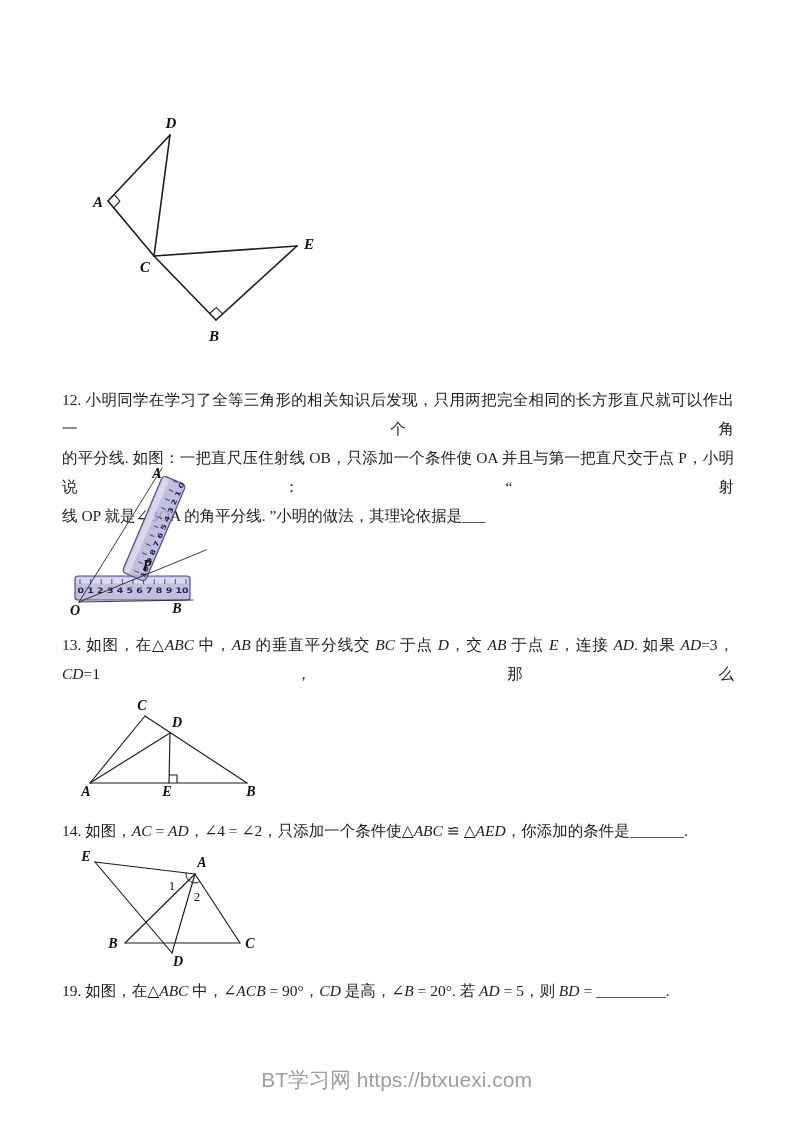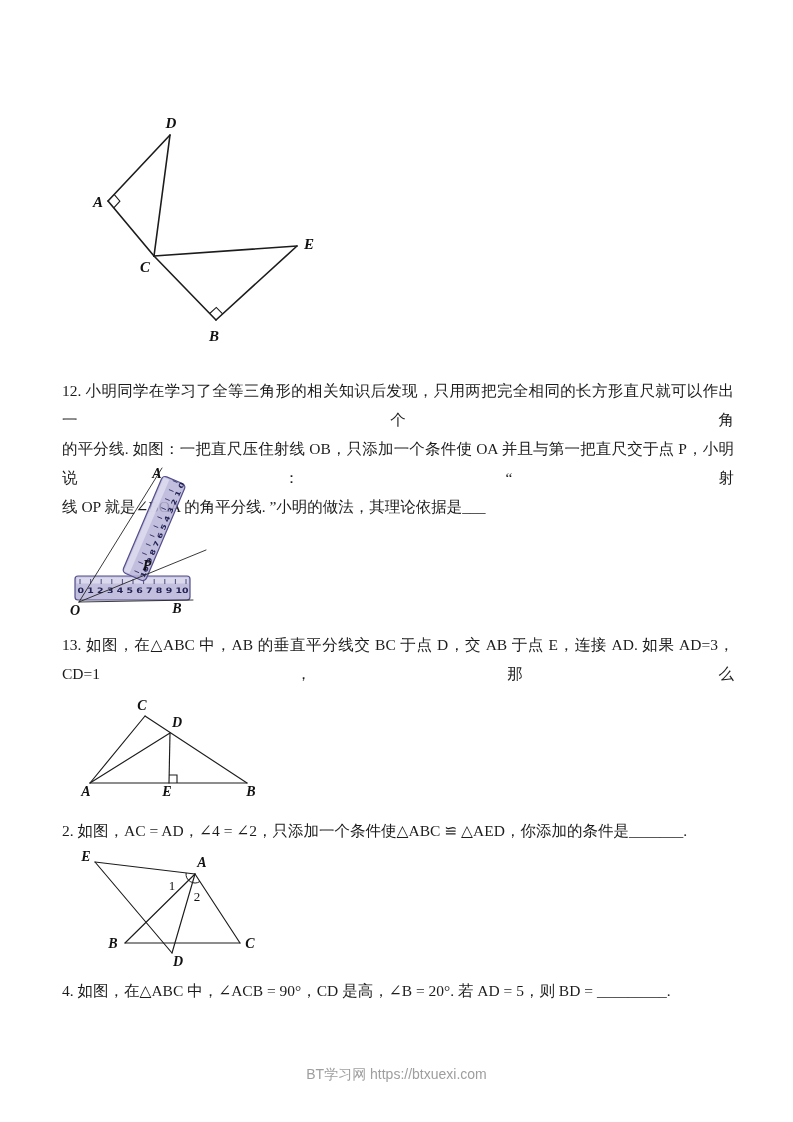--- a/index.html
+++ b/index.html
@@ -12,37 +12,37 @@
   }
   html,body{margin:0;padding:0;background:#e8e8e8;}
   .page{
     position:relative;width:793px;height:1122px;margin:0 auto;
     background:#ffffff;overflow:hidden;
     font-family:"Liberation Serif","DejaVu Serif",serif;color:var(--text);
   }
   .para{position:absolute;font-size:15.5px;}
   .pline{line-height:29px;min-height:29px;}
   .jl{text-align:justify;text-align-last:justify;}
-  .seg-i{}
+  .seg-i{font-style:italic;}
   .figure{position:absolute;}
   .fl{stroke:var(--line);stroke-width:1.6;stroke-linecap:round;}
   .fl2{stroke:var(--line);stroke-width:1.15;stroke-linecap:round;}
   .ra{fill:none;stroke:var(--line);stroke-width:1.1;}
   .plabel{font-family:"Liberation Serif","DejaVu Serif",serif;font-style:italic;font-weight:600;font-size:14px;fill:#111;}
   .plabel-lg{font-size:15px;}
   .anglenum{font-family:"Liberation Serif","DejaVu Serif",serif;font-size:13px;fill:#111;}
   .arc{fill:none;stroke:var(--line);stroke-width:1;}
   .ruler-body{fill:var(--ruler-fill);fill-opacity:.82;stroke:var(--ruler-border);stroke-width:1.2;}
   .ruler-band{fill:var(--ruler-band);fill-opacity:.92;}
   .ruler-tick{stroke:#2c2c60;stroke-width:.8;fill:none;}
   .ruler-num{font-family:"DejaVu Sans","Liberation Sans",sans-serif;font-size:7.5px;font-weight:bold;fill:#222255;}
   .ruler-num-d{font-size:6.5px;}
   .ray{stroke:#222;stroke-width:.9;fill:none;stroke-linecap:round;}
   .footer{position:absolute;top:1066px;left:0;width:793px;text-align:center;
-    font-family:"Liberation Sans","DejaVu Sans",sans-serif;font-size:14px;color:var(--footer-text);}
+    font-family:"Liberation Sans","DejaVu Sans",sans-serif;font-size:21px;color:var(--footer-text);}
 </style>
 </head>
 <body>
 
 <div class="page">
 
   <svg class="figure" style="left:58px;top:98px" width="280" height="252" viewBox="0 0 280 252">
     <line class="fl" x1="112" y1="37" x2="50" y2="103"></line>
     <line class="fl" x1="50" y1="103" x2="96" y2="158"></line>
     <line class="fl" x1="112" y1="37" x2="96" y2="158"></line>
@@ -51,21 +51,21 @@
     <line class="fl" x1="158" y1="222" x2="239" y2="148"></line>
     <path class="ra" d="M56.1 96.4 L61.9 103.2 L55.8 109.8"></path>
     <path class="ra" d="M151.7 215.5 L158.3 209.4 L164.6 215.9"></path>
     <text class="plabel plabel-lg" x="113" y="30" text-anchor="middle">D</text>
     <text class="plabel plabel-lg" x="40" y="109" text-anchor="middle">A</text>
     <text class="plabel plabel-lg" x="87" y="174" text-anchor="middle">C</text>
     <text class="plabel plabel-lg" x="251" y="151" text-anchor="middle">E</text>
     <text class="plabel plabel-lg" x="156" y="243" text-anchor="middle">B</text>
   </svg>
 
-  <div class="para" style="left:62px;top:376px;width:672px">
+  <div class="para" style="left:62px;top:385px;width:672px">
     <div class="pline jl"><span>12. 小明同学在学习了全等三角形的相关知识后发现，只用两把完全相同的长方形直尺就可以作出一个角</span></div>
     <div class="pline jl"><span>的平分线. 如图：一把直尺压住射线 OB，只添加一个条件使 OA 并且与第一把直尺交于点 P，小明说：“射</span></div>
     <div class="pline"><span>线 OP 就是∠BOA 的角平分线. ”小明的做法，其理论依据是___</span></div>
   </div>
 
   <svg class="figure" style="left:58px;top:458px" width="230" height="165" viewBox="0 0 230 165">
 
     <g>
       <rect class="ruler-body" x="17" y="118" width="115" height="24" rx="3"></rect>
       <rect class="ruler-band" x="18.5" y="119.5" width="112" height="6"></rect>
@@ -101,41 +101,41 @@
     <line class="fl2" x1="102" y1="35" x2="101" y2="85"></line>
     <path class="ra" d="M101 77 H109 V85"></path>
     <text class="plabel" x="18" y="98" text-anchor="middle">A</text>
     <text class="plabel" x="183" y="98" text-anchor="middle">B</text>
     <text class="plabel" x="74" y="12" text-anchor="middle">C</text>
     <text class="plabel" x="109" y="29" text-anchor="middle">D</text>
     <text class="plabel" x="99" y="98" text-anchor="middle">E</text>
   </svg>
 
   <div class="para" style="left:62px;top:816px;width:680px">
-    <div class="pline"><span>2. 如图，</span><span class="seg-i">AC</span><span> = </span><span class="seg-i">AD</span><span>，∠4 = ∠2，只添加一个条件使△</span><span class="seg-i">ABC</span><span> ≌ △</span><span class="seg-i">AED</span><span>，你添加的条件是_______.</span></div>
+    <div class="pline"><span>14. 如图，</span><span class="seg-i">AC</span><span> = </span><span class="seg-i">AD</span><span>，∠4 = ∠2，只添加一个条件使△</span><span class="seg-i">ABC</span><span> ≌ △</span><span class="seg-i">AED</span><span>，你添加的条件是_______.</span></div>
   </div>
 
   <svg class="figure" style="left:73px;top:847px" width="200" height="122" viewBox="0 0 200 122">
     <line class="fl2" x1="22" y1="15" x2="122" y2="27"></line>
     <line class="fl2" x1="22" y1="15" x2="99" y2="106"></line>
     <line class="fl2" x1="52" y1="96" x2="122" y2="27"></line>
     <line class="fl2" x1="52" y1="96" x2="167" y2="96"></line>
     <line class="fl2" x1="122" y1="27" x2="99" y2="106"></line>
     <line class="fl2" x1="122" y1="27" x2="167" y2="96"></line>
     <path class="arc" d="M126.9 34.5 A9 9 0 0 1 113.1 25.9"></path>
     <text class="plabel" x="13" y="14" text-anchor="middle">E</text>
     <text class="plabel" x="129" y="20" text-anchor="middle">A</text>
     <text class="plabel" x="40" y="101" text-anchor="middle">B</text>
     <text class="plabel" x="177" y="101" text-anchor="middle">C</text>
     <text class="plabel" x="105" y="119" text-anchor="middle">D</text>
     <text class="anglenum" x="99" y="43" text-anchor="middle">1</text>
     <text class="anglenum" x="124" y="54" text-anchor="middle">2</text>
   </svg>
 
   <div class="para" style="left:62px;top:976px;width:680px">
-    <div class="pline"><span>4. 如图，在△</span><span class="seg-i">ABC</span><span> 中，∠</span><span class="seg-i">ACB</span><span> = 90°，</span><span class="seg-i">CD</span><span> 是高，∠</span><span class="seg-i">B</span><span> = 20°. 若 </span><span class="seg-i">AD</span><span> = 5，则 </span><span class="seg-i">BD</span><span> = _________.</span></div>
+    <div class="pline"><span>19. 如图，在△</span><span class="seg-i">ABC</span><span> 中，∠</span><span class="seg-i">ACB</span><span> = 90°，</span><span class="seg-i">CD</span><span> 是高，∠</span><span class="seg-i">B</span><span> = 20°. 若 </span><span class="seg-i">AD</span><span> = 5，则 </span><span class="seg-i">BD</span><span> = _________.</span></div>
   </div>
 
   <div class="footer">
     <span>BT学习网 https://btxuexi.com</span>
   </div>
 
 </div>
 
 </body></html>

